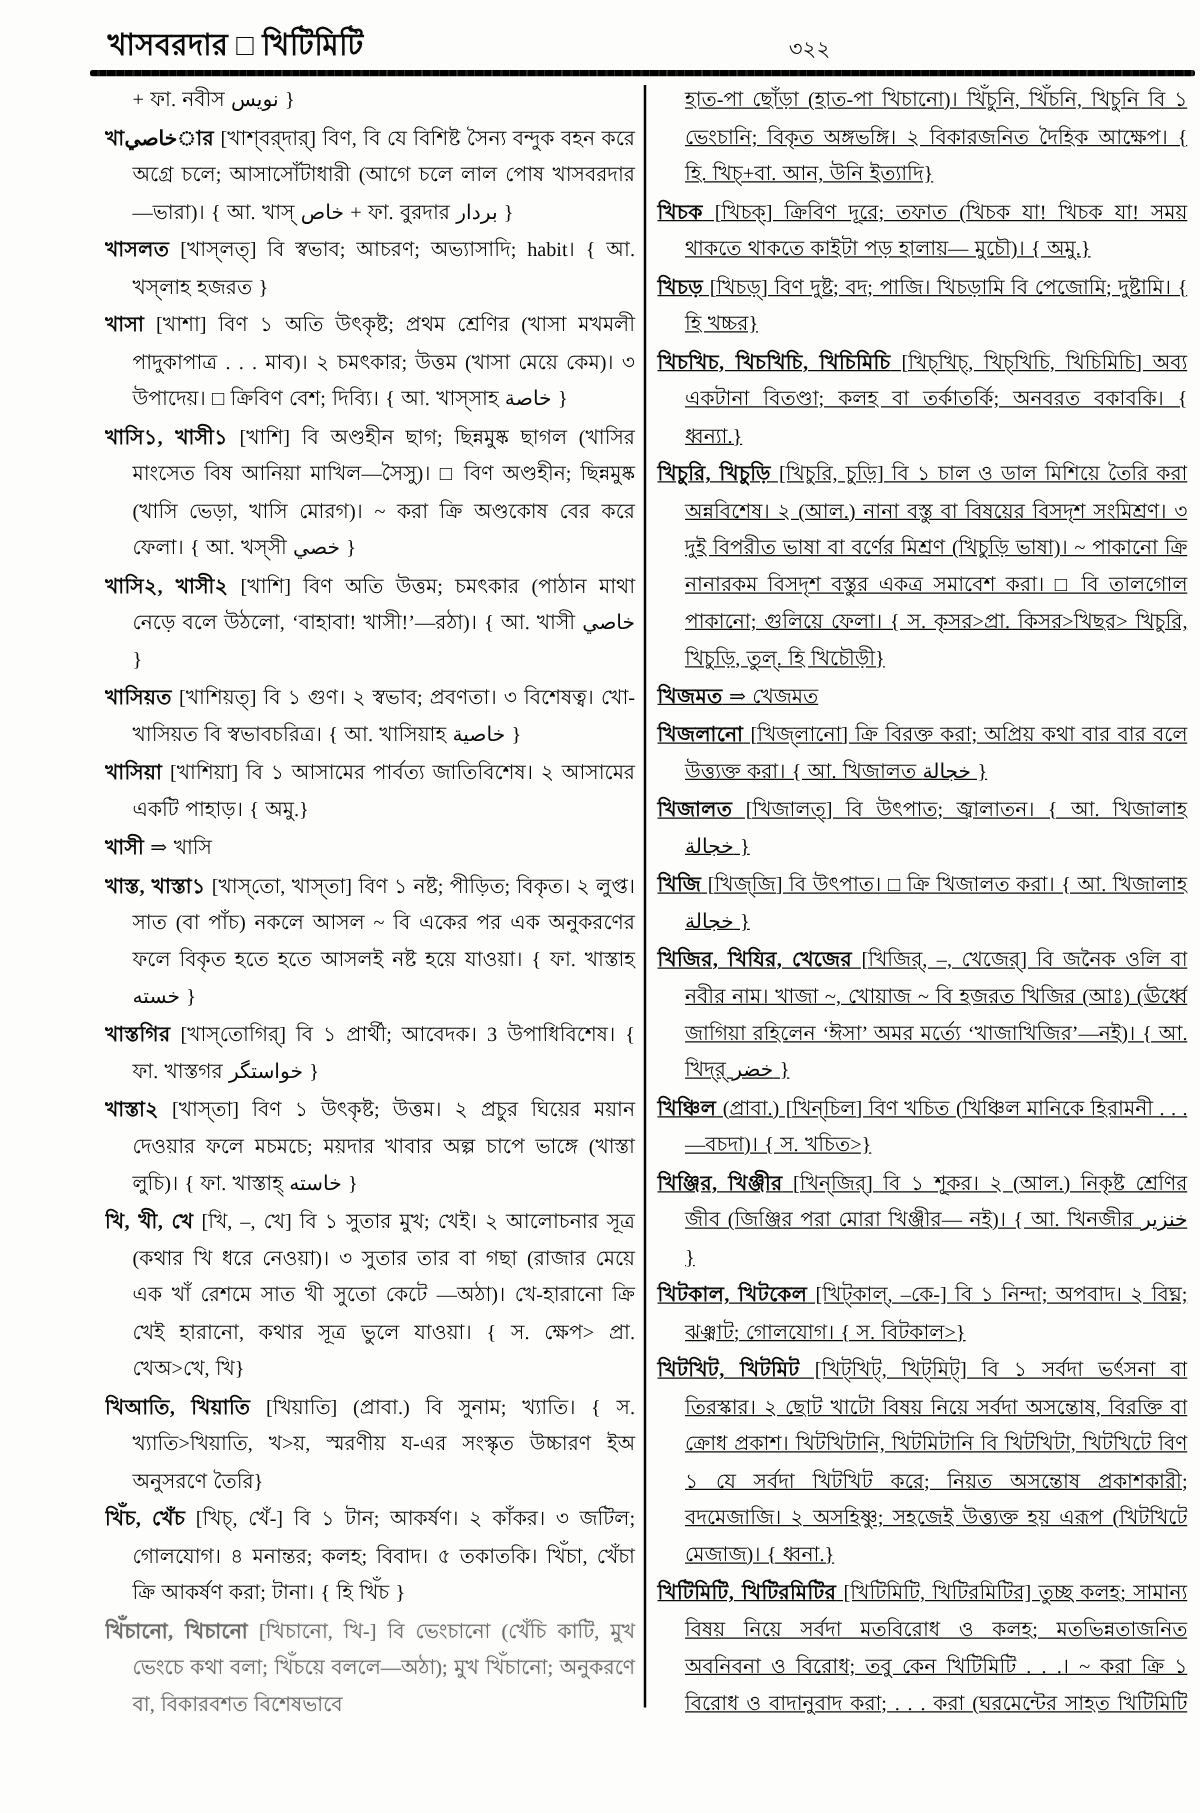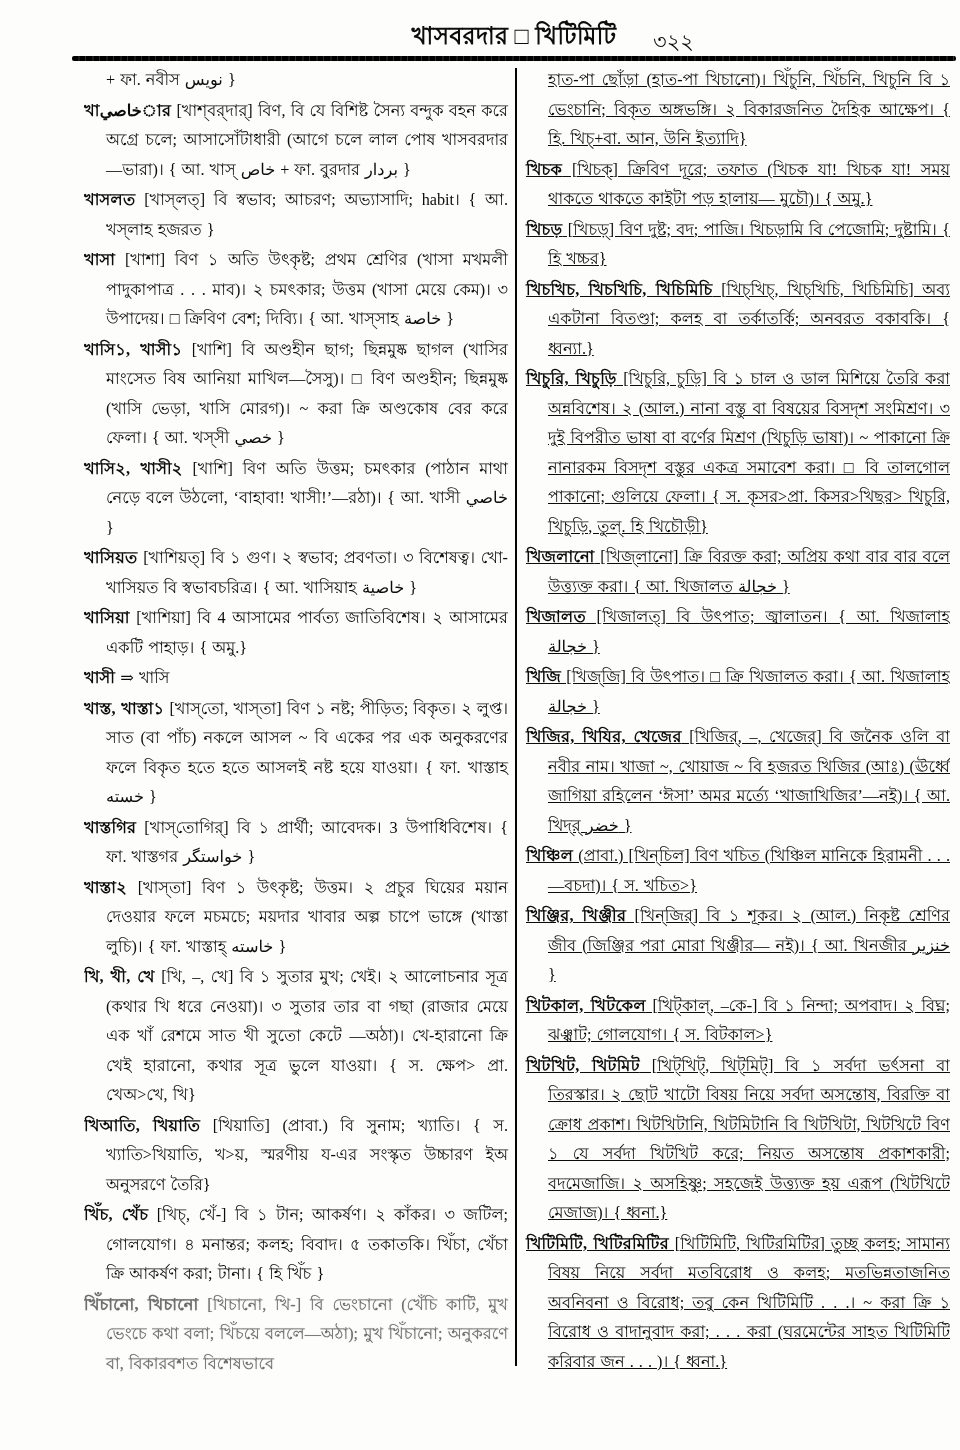--- a/index.html
+++ b/index.html
@@ -9,31 +9,31 @@
   .page {
     position: relative;
     width: 960px; height: 1450px;
     background: #fdfdfb;
     font-family: "Liberation Serif", "DejaVu Serif", serif;
     color: #0c0c0c;
     overflow: hidden;
   }
   
   .header {
-    position: absolute; top: 18px; left: 108px; right: 40px;
-    display: flex; align-items: baseline; justify-content: center;
+    position: absolute; top: 18px; left: 86px; right: 40px;
+    display: flex; align-items: baseline;
   }
   .guide-words {
     font-size: 23px; font-weight: bold;
     letter-spacing: .5px;
     transform: scaleY(1.05);
   }
   .page-number {
     position: absolute; left: 545px; top: 8px;
-    font-size: 21px;
+    font-size: 17px;
   }
   .header-rule {
     position: absolute; top: 56px; left: 72px;
     width: 884px; height: 5px;
     background: repeating-linear-gradient(90deg,
       #000 0 6px, #1a1a1a 6px 8px, #000 8px 13px, #2e2e2e 13px 14px);
     border-radius: 2px;
   }
   
   .columns {
@@ -83,37 +83,38 @@
 
   <div class="columns">
     <section class="col left" id="col-left">
         <p class="entry cont"><span class="body">+ ফা. নবীস نويس }</span></p>
         <p class="entry"><span class="hw">খাخاصيার</span><span class="body"> [খাশ্‌বর্‌দার্] বিণ, বি যে বিশিষ্ট সৈন্য বন্দুক বহন করে অগ্রে চলে; আসাসোঁটাধারী (আগে চলে লাল পোষ খাসবরদার—ভারা)। { আ. খাস্ خاص + ফা. বুরদার بردار }</span></p>
         <p class="entry"><span class="hw">খাসলত</span><span class="body"> [খাস্‌লত্] বি স্বভাব; আচরণ; অভ্যাসাদি; habit। { আ. খস্‌লাহ হজরত }</span></p>
         <p class="entry"><span class="hw">খাসা</span><span class="body"> [খাশা] বিণ ১ অতি উৎকৃষ্ট; প্রথম শ্রেণির (খাসা মখমলী পাদুকাপাত্র . . . মাব)। ২ চমৎকার; উত্তম (খাসা মেয়ে কেম)। ৩ উপাদেয়। □ ক্রিবিণ বেশ; দিব্যি। { আ. খাস্‌সাহ خاصة }</span></p>
         <p class="entry"><span class="hw">খাসি১, খাসী১</span><span class="body"> [খাশি] বি অণ্ডহীন ছাগ; ছিন্নমুষ্ক ছাগল (খাসির মাংসেত বিষ আনিয়া মাখিল—সৈসু)। □ বিণ অণ্ডহীন; ছিন্নমুষ্ক (খাসি ভেড়া, খাসি মোরগ)। ~ করা ক্রি অণ্ডকোষ বের করে ফেলা। { আ. খস্‌সী خصي }</span></p>
         <p class="entry"><span class="hw">খাসি২, খাসী২</span><span class="body"> [খাশি] বিণ অতি উত্তম; চমৎকার (পাঠান মাথা নেড়ে বলে উঠলো, ‘বাহাবা! খাসী!’—রঠা)। { আ. খাসী خاصي }</span></p>
         <p class="entry"><span class="hw">খাসিয়ত</span><span class="body"> [খাশিয়ত্] বি ১ গুণ। ২ স্বভাব; প্রবণতা। ৩ বিশেষত্ব। খো-খাসিয়ত বি স্বভাবচরিত্র। { আ. খাসিয়াহ خاصية }</span></p>
-        <p class="entry"><span class="hw">খাসিয়া</span><span class="body"> [খাশিয়া] বি 4 আসামের পার্বত্য জাতিবিশেষ। ২ আসামের একটি পাহাড়। { অমু.}</span></p>
+        <p class="entry"><span class="hw">খাসিয়া</span><span class="body"> [খাশিয়া] বি ১ আসামের পার্বত্য জাতিবিশেষ। ২ আসামের একটি পাহাড়। { অমু.}</span></p>
         <p class="entry"><span class="hw">খাসী</span><span class="body"> ⇒ খাসি</span></p>
         <p class="entry"><span class="hw">খাস্ত, খাস্তা১</span><span class="body"> [খাস্‌তো, খাস্‌তা] বিণ ১ নষ্ট; পীড়িত; বিকৃত। ২ লুপ্ত। সাত (বা পাঁচ) নকলে আসল ~ বি একের পর এক অনুকরণের ফলে বিকৃত হতে হতে আসলই নষ্ট হয়ে যাওয়া। { ফা. খাস্তাহ خسته }</span></p>
         <p class="entry"><span class="hw">খাস্তগির</span><span class="body"> [খাস্‌তোগির্] বি ১ প্রার্থী; আবেদক। 3 উপাধিবিশেষ। { ফা. খাস্তগর خواستگر }</span></p>
         <p class="entry"><span class="hw">খাস্তা২</span><span class="body"> [খাস্‌তা] বিণ ১ উৎকৃষ্ট; উত্তম। ২ প্রচুর ঘিয়ের ময়ান দেওয়ার ফলে মচমচে; ময়দার খাবার অল্প চাপে ভাঙ্গে (খাস্তা লুচি)। { ফা. খাস্তাহ্ خاسته }</span></p>
         <p class="entry"><span class="hw">খি, খী, খে</span><span class="body"> [খি, –, খে] বি ১ সুতার মুখ; খেই। ২ আলোচনার সূত্র (কথার খি ধরে নেওয়া)। ৩ সুতার তার বা গছা (রাজার মেয়ে এক খাঁ রেশমে সাত খী সুতো কেটে —অঠা)। খে-হারানো ক্রি খেই হারানো, কথার সূত্র ভুলে যাওয়া। { স. ক্ষেপ&gt; প্রা. খেঅ&gt;খে, খি}</span></p>
         <p class="entry"><span class="hw">খিআতি, খিয়াতি</span><span class="body"> [খিয়াতি] (প্রাবা.) বি সুনাম; খ্যাতি। { স. খ্যাতি&gt;খিয়াতি, খ&gt;য়, স্মরণীয় য-এর সংস্কৃত উচ্চারণ ইঅ অনুসরণে তৈরি}</span></p>
         <p class="entry"><span class="hw">খিঁচ, খেঁচ</span><span class="body"> [খিচ্, খেঁ-] বি ১ টান; আকর্ষণ। ২ কাঁকর। ৩ জটিল; গোলযোগ। ৪ মনান্তর; কলহ; বিবাদ। ৫ তকাতকি। খিঁচা, খেঁচা ক্রি আকর্ষণ করা; টানা। { হি খিঁচ }</span></p>
         <p class="entry faded"><span class="hw">খিঁচানো, খিচানো</span><span class="body"> [খিচানো, খি-] বি ভেংচানো (খেঁচি কাটি, মুখ ভেংচে কথা বলা; খিঁচয়ে বললে—অঠা); মুখ খিঁচানো; অনুকরণে বা, বিকারবশত বিশেষভাবে</span></p>
       </section>
     <div class="col-divider"></div>
     <section class="col right" id="col-right">
         <p class="entry cont"><span class="body">হাত-পা ছোঁড়া (হাত-পা খিচানো)। খিঁচুনি, খিঁচনি, খিচুনি বি ১ ভেংচানি; বিকৃত অঙ্গভঙ্গি। ২ বিকারজনিত দৈহিক আক্ষেপ। { হি. খিচ্+বা. আন, উনি ইত্যাদি}</span></p>
         <p class="entry"><span class="hw">খিচক</span><span class="body"> [খিচক্] ক্রিবিণ দূরে; তফাত (খিচক যা! খিচক যা! সময় থাকতে থাকতে কাইটা পড় হালায়— মুচৌ)। { অমু.}</span></p>
         <p class="entry"><span class="hw">খিচড়</span><span class="body"> [খিচড়্] বিণ দুষ্ট; বদ; পাজি। খিচড়ামি বি পেজোমি; দুষ্টামি। { হি খচ্চর}</span></p>
         <p class="entry"><span class="hw">খিচখিচ, খিচখিচি, খিচিমিচি</span><span class="body"> [খিচ্‌খিচ্, খিচ্‌খিচি, খিচিমিচি] অব্য একটানা বিতণ্ডা; কলহ বা তর্কাতর্কি; অনবরত বকাবকি। { ধ্বন্যা.}</span></p>
         <p class="entry"><span class="hw">খিচুরি, খিচুড়ি</span><span class="body"> [খিচুরি, চুড়ি] বি ১ চাল ও ডাল মিশিয়ে তৈরি করা অন্নবিশেষ। ২ (আল.) নানা বস্তু বা বিষয়ের বিসদৃশ সংমিশ্রণ। ৩ দুই বিপরীত ভাষা বা বর্ণের মিশ্রণ (খিচুড়ি ভাষা)। ~ পাকানো ক্রি নানারকম বিসদৃশ বস্তুর একত্র সমাবেশ করা। □ বি তালগোল পাকানো; গুলিয়ে ফেলা। { স. কৃসর&gt;প্রা. কিসর&gt;খিছর&gt; খিচুরি, খিচুড়ি, তুল্. হি খিচৌড়ী}</span></p>
+        <p class="entry"><span class="hw">খিজমত</span><span class="body"> ⇒ খেজমত</span></p>
         <p class="entry"><span class="hw">খিজলানো</span><span class="body"> [খিজ্‌লানো] ক্রি বিরক্ত করা; অপ্রিয় কথা বার বার বলে উত্ত্যক্ত করা। { আ. খিজালত خجالة }</span></p>
         <p class="entry"><span class="hw">খিজালত</span><span class="body"> [খিজালত্] বি উৎপাত; জ্বালাতন। { আ. খিজালাহ خجالة }</span></p>
         <p class="entry"><span class="hw">খিজি</span><span class="body"> [খিজ্‌জি] বি উৎপাত। □ ক্রি খিজালত করা। { আ. খিজালাহ خجالة }</span></p>
         <p class="entry"><span class="hw">খিজির, খিযির, খেজের</span><span class="body"> [খিজির্, –, খেজের্] বি জনৈক ওলি বা নবীর নাম। খাজা ~, খোয়াজ ~ বি হজরত খিজির (আঃ) (ঊর্ধ্বে জাগিয়া রহিলেন ‘ঈসা’ অমর মর্ত্যে ‘খাজাখিজির’—নই)। { আ. খিদ্‌র্ خضر }</span></p>
         <p class="entry"><span class="hw">খিঞ্চিল</span><span class="body"> (প্রাবা.) [খিন্‌চিল] বিণ খচিত (খিঞ্চিল মানিকে হিরামনী . . . —বচদা)। { স. খচিত&gt;}</span></p>
         <p class="entry"><span class="hw">খিঞ্জির, খিঞ্জীর</span><span class="body"> [খিন্‌জির্] বি ১ শূকর। ২ (আল.) নিকৃষ্ট শ্রেণির জীব (জিঞ্জির পরা মোরা খিঞ্জীর— নই)। { আ. খিনজীর خنزير }</span></p>
         <p class="entry"><span class="hw">খিটকাল, খিটকেল</span><span class="body"> [খিট্‌কাল্, –কে-] বি ১ নিন্দা; অপবাদ। ২ বিঘ্ন; ঝঞ্ঝাট; গোলযোগ। { স. বিটকাল&gt;}</span></p>
         <p class="entry"><span class="hw">খিটখিট, খিটমিট</span><span class="body"> [খিট্‌খিট্, খিট্‌মিট্] বি ১ সর্বদা ভর্ৎসনা বা তিরস্কার। ২ ছোট খাটো বিষয় নিয়ে সর্বদা অসন্তোষ, বিরক্তি বা ক্রোধ প্রকাশ। খিটখিটানি, খিটমিটানি বি খিটখিটা, খিটখিটে বিণ ১ যে সর্বদা খিটখিট করে; নিয়ত অসন্তোষ প্রকাশকারী; বদমেজাজি। ২ অসহিষ্ণু; সহজেই উত্ত্যক্ত হয় এরূপ (খিটখিটে মেজাজ)। { ধ্বনা.}</span></p>
         <p class="entry"><span class="hw">খিটিমিটি, খিটিরমিটির</span><span class="body"> [খিটিমিটি, খিটিরমিটির] তুচ্ছ কলহ; সামান্য বিষয় নিয়ে সর্বদা মতবিরোধ ও কলহ; মতভিন্নতাজনিত অবনিবনা ও বিরোধ; তবু কেন খিটিমিটি . . .। ~ করা ক্রি ১ বিরোধ ও বাদানুবাদ করা; . . . করা (ঘরমেন্টের সাহত খিটিমিটি করিবার জন . . . )। { ধ্বনা.}</span></p>
       </section>

